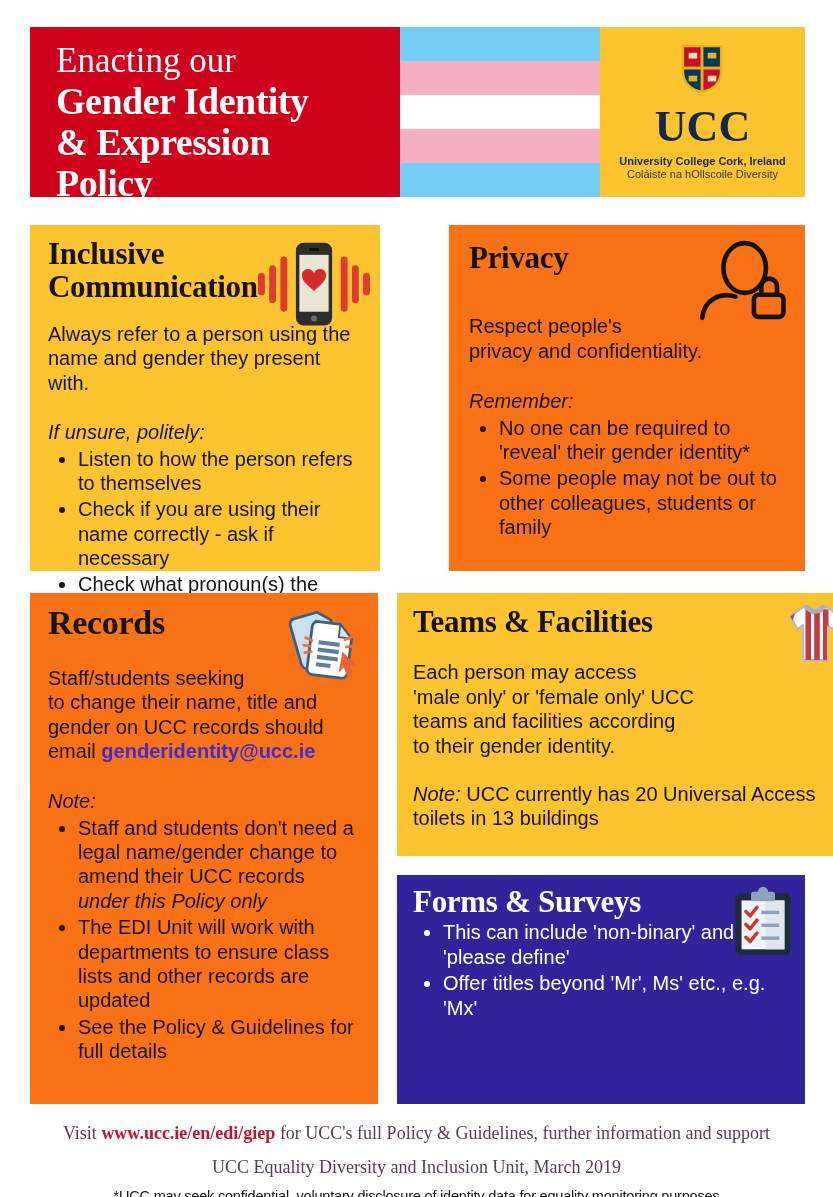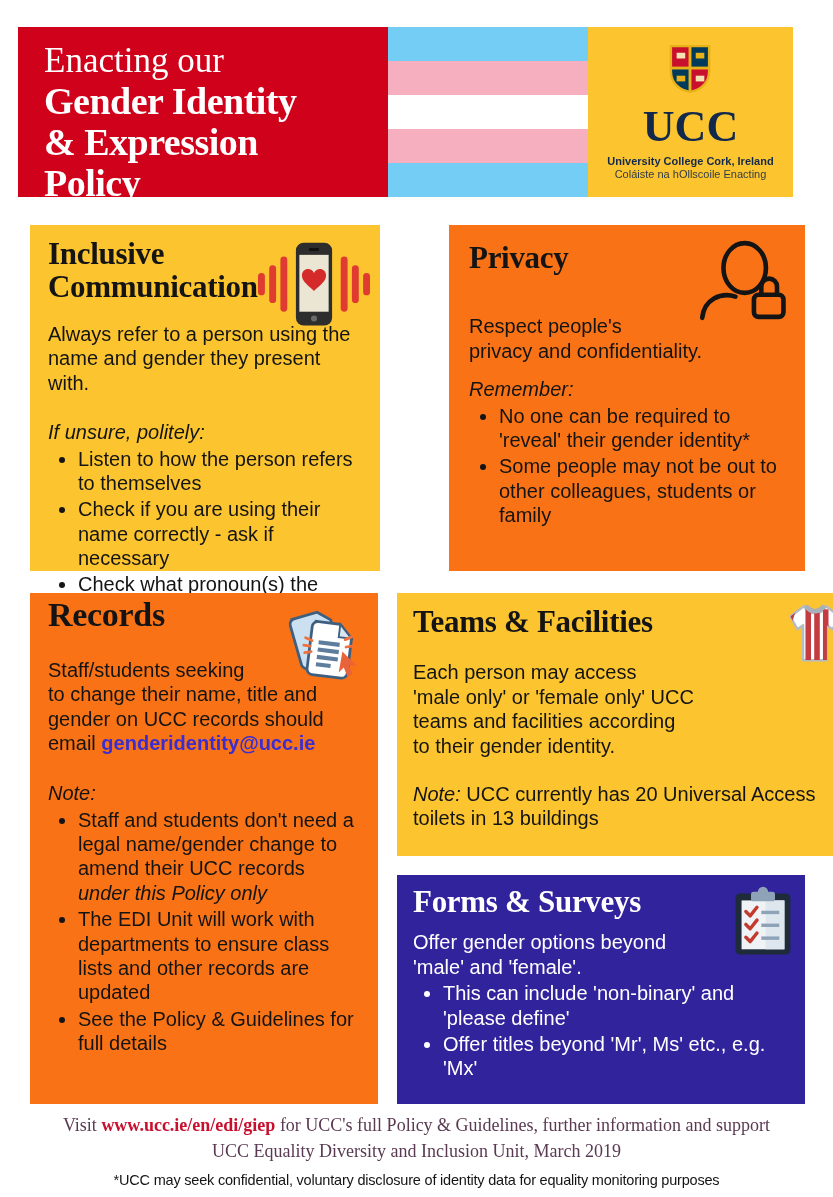--- a/index.html
+++ b/index.html
@@ -1,20 +1,20 @@
 <!DOCTYPE html>
 <html><head>
 <meta charset="utf-8">
 <style>
   html,body{margin:0;padding:0;background:#ffffff;}
   .page{position:relative;width:833px;height:1197px;background:#ffffff;overflow:hidden;
         font-family:"Liberation Sans",sans-serif;-webkit-font-smoothing:antialiased;}
 
   
-  .header{position:absolute;left:18px;top:27px;width:775px;height:170px;display:flex;}
+  .header{position:absolute;left:30px;top:27px;width:775px;height:170px;display:flex;}
   .header-red{width:370px;background:#D0021B;color:#fff;box-sizing:border-box;
               padding:13px 10px 0 26px;font-family:"Liberation Serif",serif;}
   .header-red .t1{font-size:35px;font-weight:400;line-height:41px;}
   .header-red .t2{font-size:38px;font-weight:700;line-height:41px;letter-spacing:-0.5px;}
   .header-flag{width:200px;display:flex;flex-direction:column;}
   .header-flag .stripe{flex:1;}
   .s-blue{background:#74CDF4;}
   .s-pink{background:#F5AFBF;}
   .s-white{background:#FFFFFF;}
   .header-logo{flex:1;background:#FCC52F;display:flex;flex-direction:column;
@@ -46,42 +46,42 @@
   .email{color:#3A2ED0;font-weight:700;text-decoration:none;cursor:pointer;}
 
   .card-inclusive{left:30px;top:225px;width:350px;height:346px;padding:12px 16px 0 18px;}
   .card-inclusive .title{width:280px;}
   .card-inclusive .intro{margin-top:18px;}
   .card-inclusive .lead{margin-top:25px;}
   .card-inclusive .card-icon{right:10px;top:16px;}
 
   .card-privacy{left:449px;top:225px;width:356px;height:346px;padding:16px 14px 0 20px;}
   .card-privacy .intro{margin-top:40px;}
-  .card-privacy .lead{margin-top:14px;}
+  .card-privacy .lead{margin-top:26px;}
   .card-privacy .card-icon{right:16px;top:12px;}
 
-  .card-records{left:30px;top:593px;width:348px;height:511px;padding:4px 10px 0 18px;}
+  .card-records{left:30px;top:593px;width:348px;height:511px;padding:12px 10px 0 18px;}
   .card-records .intro{margin-top:24px;}
   .card-records .lead{margin-top:26px;}
   .card-records .card-icon{right:8px;top:8px;}
 
   .card-teams{left:397px;top:593px;width:460px;height:263px;padding:12px 12px 0 16px;}
   .card-teams .title{display:inline-block;}
   .card-teams .intro{margin-top:22px;}
   .card-teams .note{margin-top:24px;}
   .card-teams .card-icon{right:10px;top:10px;}
 
   .card-forms{left:397px;top:875px;width:408px;height:229px;padding:10px 12px 4px 16px;}
   .card-forms .intro{margin-top:12px;}
   .card-forms .card-icon{right:12px;top:10px;}
 
   
   .footer{position:absolute;left:0;top:1112px;width:833px;text-align:center;}
   .footer .f1,.footer .f2{font-family:"Liberation Serif",serif;font-size:18px;
-                          color:#5A3A52;line-height:1.45;margin:0;}
+                          color:#5A3A52;line-height:1.45;margin:8px;}
   .footer-link{color:#C8102E;font-weight:700;text-decoration:none;cursor:pointer;}
   .footer .f3{font-family:"Liberation Sans",sans-serif;font-size:14.5px;color:#141414;
               letter-spacing:-0.2px;margin:8px 0 0 0;}
 </style>
 </head>
 <body>
 
 <div class="page">
 
   <header class="header">
@@ -119,21 +119,21 @@
               <rect x="28" y="33" width="9" height="6" fill="#F3E3B3"></rect>
               <rect x="0" y="23.5" width="44" height="3" fill="#E8B117"></rect>
               <rect x="20.5" y="0" width="3" height="52" fill="#E8B117"></rect>
             </g>
             <path d="M2 2 h40 v26 c0 13 -9 20 -20 22 C11 48 2 41 2 28 Z" fill="none" stroke="#E8B117" stroke-width="2.5"></path>
           </svg>
         </span>
         <span class="logo-acronym">UCC</span>
       </div>
       <div class="logo-name-en">University College Cork, Ireland</div>
-      <div class="logo-name-ga">Coláiste na hOllscoile Enacting</div>
+      <div class="logo-name-ga">Coláiste na hOllscoile Diversity</div>
     </div>
   </header>
 
   <section class="card card-yellow card-inclusive">
     <h2 class="title">Inclusive Communication</h2>
     <span class="card-icon">
       <svg width="112" height="88" viewBox="0 0 130 100" aria-hidden="true">
         <g fill="#DF3B30">
           <rect x="0" y="36" width="8" height="26" rx="4"></rect>
           <rect x="13" y="27" width="8" height="44" rx="4"></rect>
@@ -257,22 +257,20 @@
           <path d="M15 46 l5 5 8 -10"></path>
           <path d="M15 61 l5 5 8 -10"></path>
         </g>
         <g fill="#8FA3B8">
           <rect x="33" y="30" width="21" height="4"></rect>
           <rect x="33" y="45" width="21" height="4"></rect>
           <rect x="33" y="60" width="21" height="4"></rect>
         </g>
       </svg>
     </span>
-    <p class="body intro preline">Offer gender options beyond
-'male' and 'female'.</p>
     <ul class="bullets">
       <li>This can include 'non-binary' and 'please define'</li>
       <li>Offer titles beyond 'Mr', Ms' etc., e.g. 'Mx'</li>
     </ul>
   </section>
 
   <footer class="footer">
     <p class="f1"><span>Visit </span><a class="footer-link">www.ucc.ie/en/edi/giep</a><span> for UCC's full Policy &amp; Guidelines, further information and support</span></p>
     <p class="f2">UCC Equality Diversity and Inclusion Unit, March 2019</p>
     <p class="f3">*UCC may seek confidential, voluntary disclosure of identity data for equality monitoring purposes</p>

